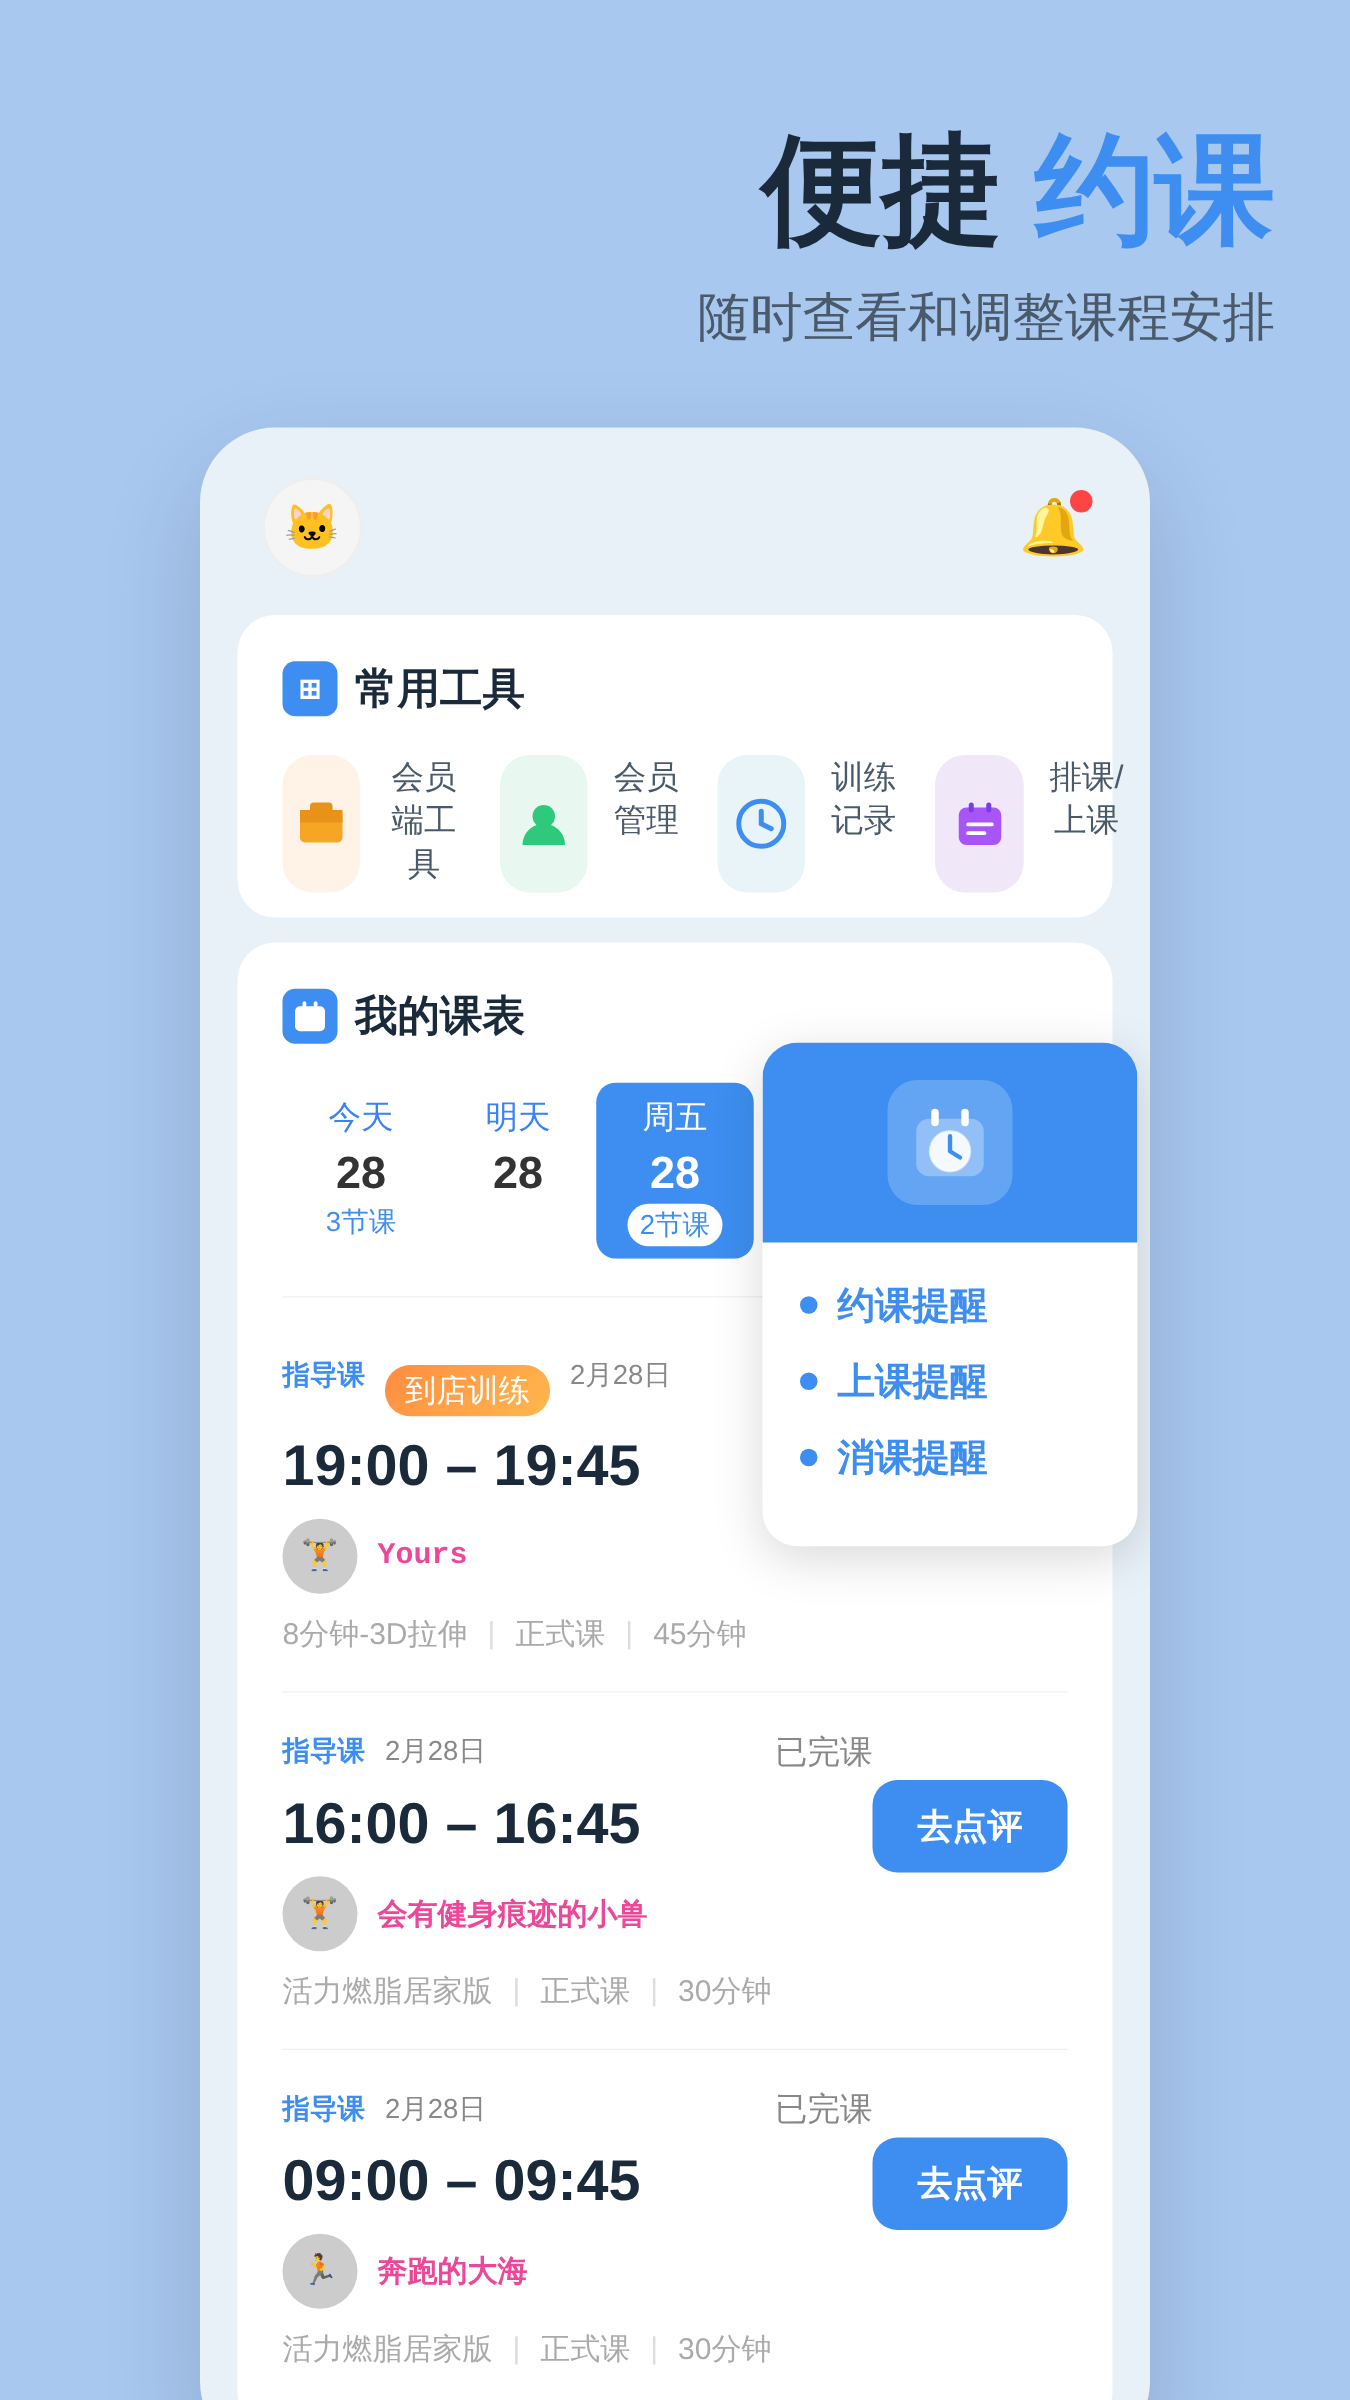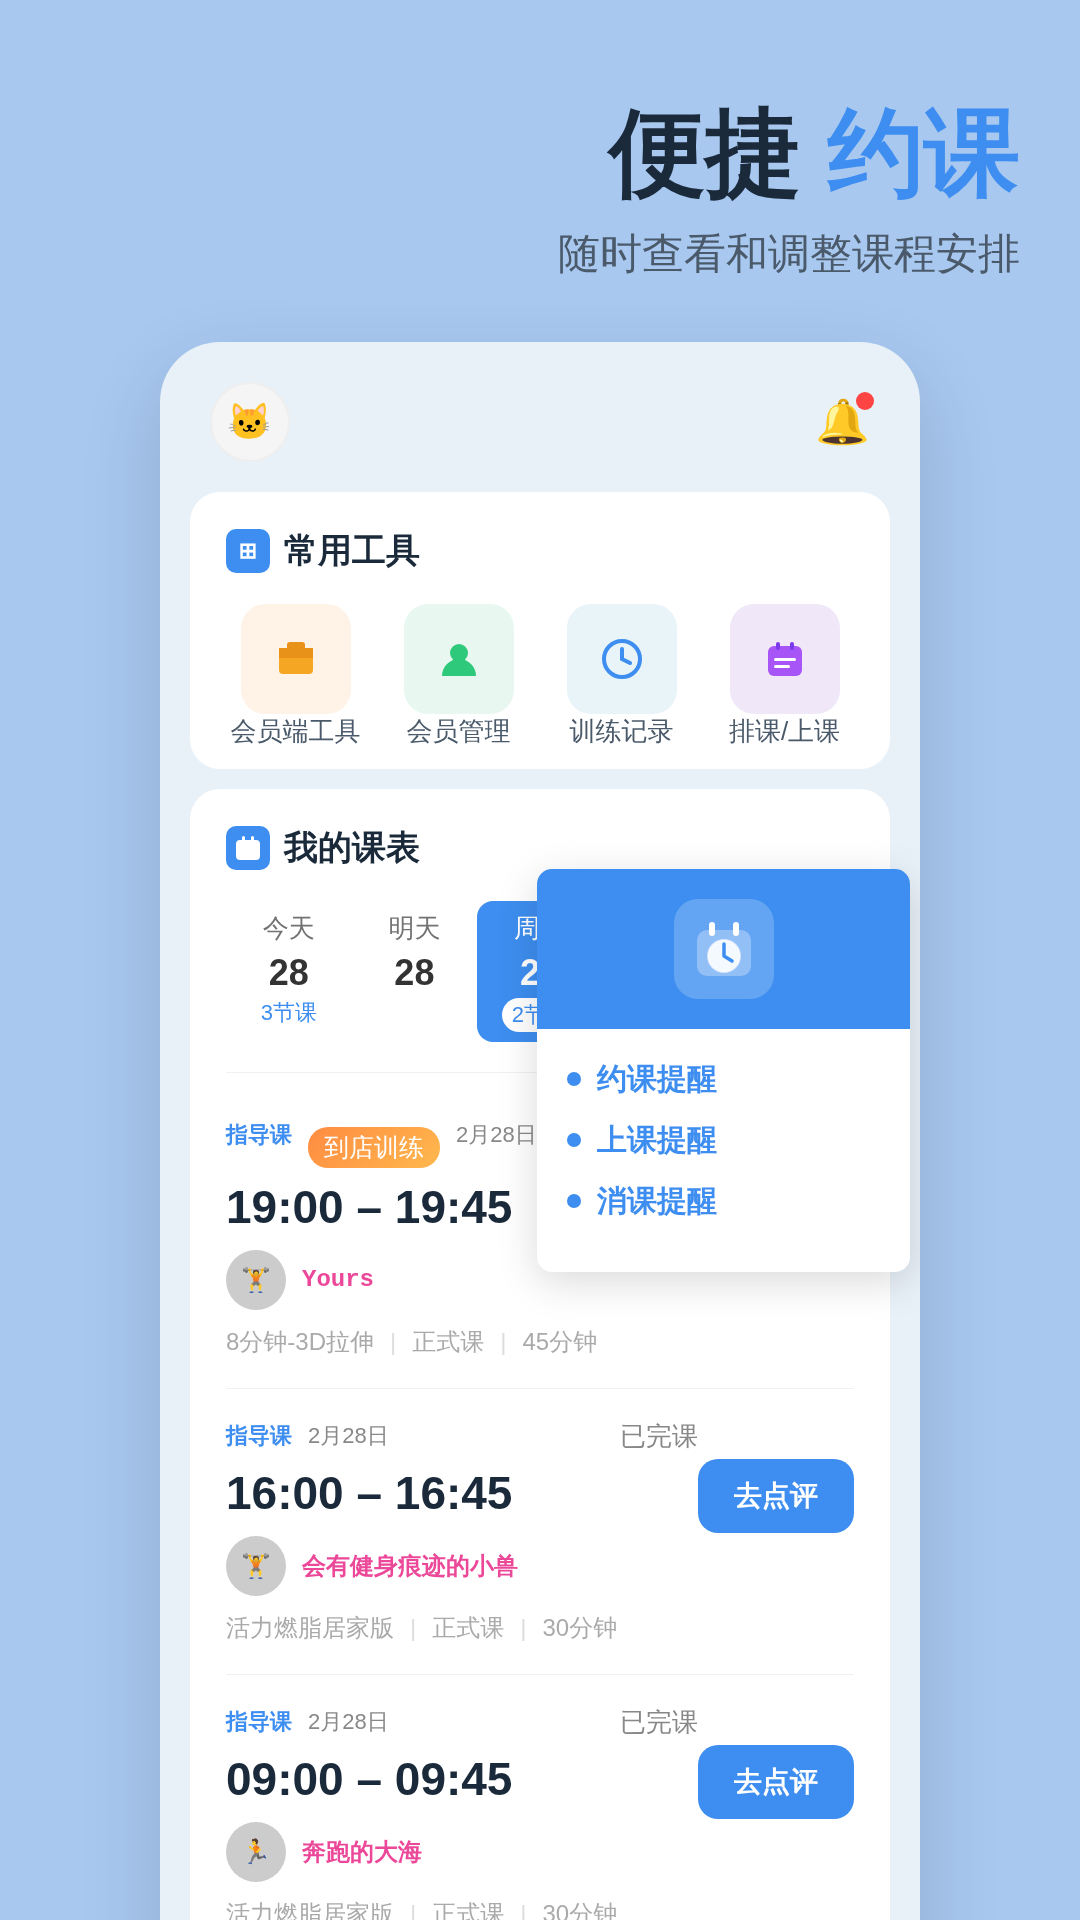--- a/index.html
+++ b/index.html
@@ -106,22 +106,22 @@
     }
 
     .tools-grid {
       display: flex;
       gap: 24px;
       justify-content: flex-start;
     }
 
     .tool-item {
       display: flex;
-      flex-direction: column;
-      align-items: center;
+      flex-direction: row;
+      gap: 14px;
       flex: 1;
     }
 
     .tool-icon-box {
       width: 110px;
       height: 110px;
       border-radius: 24px;
       display: flex;
       align-items: center;
       justify-content: center;
@@ -155,21 +155,21 @@
     }
 
     .week-tab {
       flex: 1;
       text-align: center;
       padding: 10px 0;
       border-radius: 16px;
     }
     .week-tab .day-name {
       font-size: 26px;
-      color: #737373;
+      color: #3b82f6;
       margin-bottom: 6px;
     }
     .week-tab .day-num {
       font-size: 36px;
       font-weight: 700;
       color: #333;
       margin-bottom: 4px;
     }
     .week-tab .lesson-count {
       font-size: 22px;
@@ -289,23 +289,23 @@
       cursor: pointer;
       margin-top: 40px;
       white-space: nowrap;
     }
 
     
     .popup-card {
       position: absolute;
       right: -20px;
       top: 80px;
-      width: 373px;
+      width: 300px;
       background: white;
-      border-radius: 15px;
+      border-radius: 28px;
       box-shadow: 0 10px 40px rgba(0,0,0,0.15);
       overflow: hidden;
       z-index: 10;
     }
 
     .popup-header {
       background: #3d8ef0;
       padding: 30px;
       display: flex;
       align-items: center;

